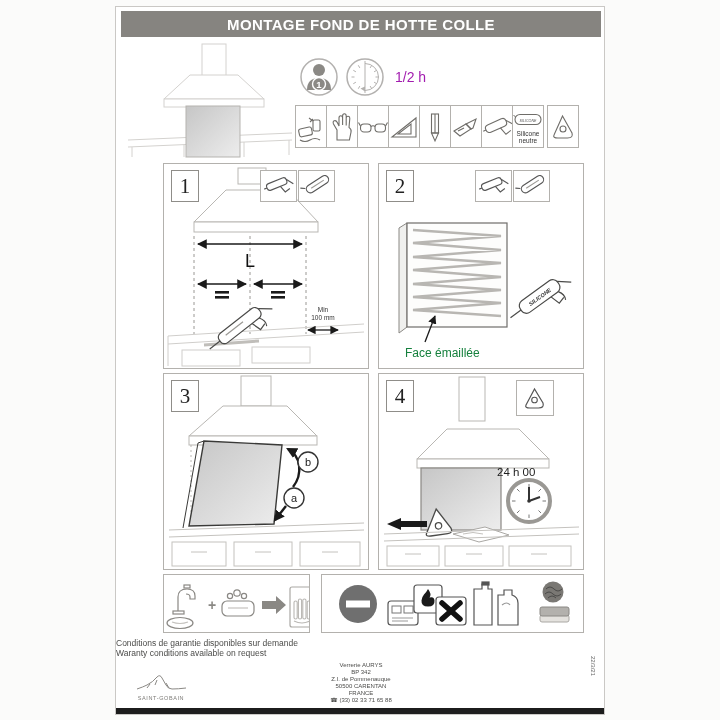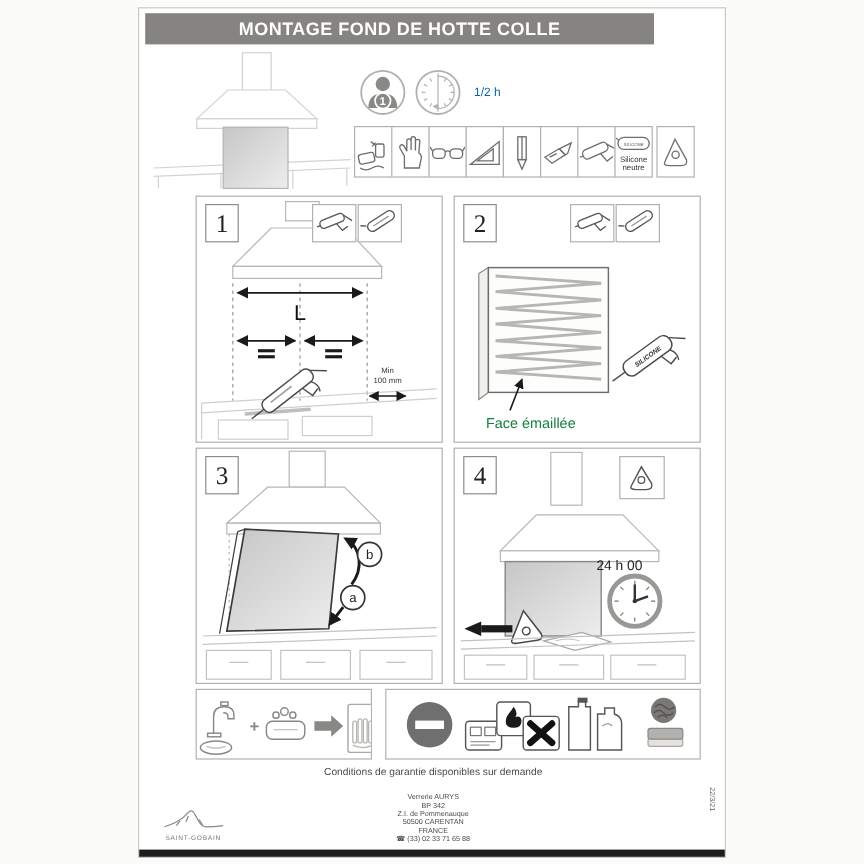--- a/index.html
+++ b/index.html
@@ -1,27 +1,27 @@
 <!DOCTYPE html>
 <html><head>
 <meta charset="utf-8">
 <style>
   html,body{margin:0;padding:0;background:#fbfbfa;width:720px;height:720px;overflow:hidden;
             font-family:"Liberation Sans",sans-serif;}
   #sheet{position:absolute;left:115px;top:6px;width:490px;height:709px;background:#fff;
          border:1px solid #cac8c5;box-sizing:border-box;}
   .abs{position:absolute;}
   
-  #titlebar{left:5px;top:4px;width:424px;height:26px;background:#868480;color:#fff;
+  #titlebar{left:5px;top:4px;width:480px;height:26px;background:#868480;color:#fff;
             display:flex;align-items:center;justify-content:center;font-size:15px;
             font-weight:600;letter-spacing:.4px;}
   
   #hood-illo{left:8px;top:36px;}
   #crew{left:183px;top:50px;display:flex;align-items:center;gap:6px;}
-  #duration-label{font-size:10px;color:#0369a1;margin-left:4px;}
+  #duration-label{font-size:14px;color:#a21caf;margin-left:4px;}
   #toolrow{left:180px;top:98px;display:flex;}
   .tool{width:32px;height:43px;border:1px solid #b3b1ad;margin-left:-1px;background:#fff;
         display:flex;flex-direction:column;align-items:center;justify-content:center;box-sizing:border-box;}
   .tool.gap{margin-left:3px;}
   .tool-label{font-size:6.5px;line-height:7px;color:#333;text-align:center;}
   
   .panel{background:#fff;border:1px solid #b3b1ad;box-sizing:border-box;}
   #p1{left:47px;top:156px;width:206px;height:206px;}
   #p2{left:262px;top:156px;width:206px;height:206px;}
   #p3{left:47px;top:366px;width:206px;height:197px;}
@@ -34,21 +34,21 @@
   .panel svg.art{position:absolute;left:0;top:0;}
   .min-label{position:absolute;left:140px;top:142px;width:38px;text-align:center;
              font-size:6.5px;line-height:7.5px;color:#333;}
   .caption{position:absolute;left:26px;top:182px;font-size:12px;color:#15803d;}
   .waittime{position:absolute;left:118px;top:92px;width:64px;text-align:left;font-size:11.5px;color:#1e1e1e;}
   
   #care-do{left:47px;top:567px;width:147px;height:59px;}
   #care-dont{left:205px;top:567px;width:263px;height:59px;}
   .carebox{background:#fff;border:1px solid #b3b1ad;box-sizing:border-box;}
   
-  #warranty{left:0;top:631px;width:490px;text-align:center;font-size:8.5px;line-height:10px;color:#4c4c4a;}
+  #warranty{left:0;top:631px;width:490px;font-size:8.5px;line-height:10px;color:#4c4c4a;}
   #address{left:0;top:655px;width:490px;text-align:center;font-size:6px;line-height:7px;color:#4c4c4a;}
   #brand{left:10px;top:668px;width:70px;text-align:center;color:#7d7b77;}
   #brand .brand-name{font-size:5.5px;letter-spacing:.6px;}
   #edition{left:474px;top:649px;font-size:6px;color:#666;writing-mode:vertical-rl;}
   #blackbar{left:0px;bottom:0px;width:488px;height:6px;background:#1c1c1c;}
   text{font-family:"Liberation Sans",sans-serif;}
 </style>
 </head>
 <body>
 
@@ -455,20 +455,21 @@
       </g>
       <g>
         <rect x="218" y="40" width="29" height="7" rx="2" fill="#e4e2de" stroke="#aaa8a4"></rect>
         <rect x="218" y="32" width="29" height="9" rx="2" fill="#b3b1ad" stroke="#8a8884"></rect>
       </g>
     </svg>
   </div>
 
   <div class="abs" id="warranty">
     <div>Conditions de garantie disponibles sur demande</div>
+    <div>Waranty conditions available on request</div>
   </div>
   <div class="abs" id="address">
     <div>Verrerie AURYS</div>
     <div>BP 342</div>
     <div>Z.I. de Pommenauque</div>
     <div>50500 CARENTAN</div>
     <div>FRANCE</div>
     <div><span>☎</span> <span>(33) 02 33 71 65 88</span></div>
   </div>
   <div class="abs" id="brand">

